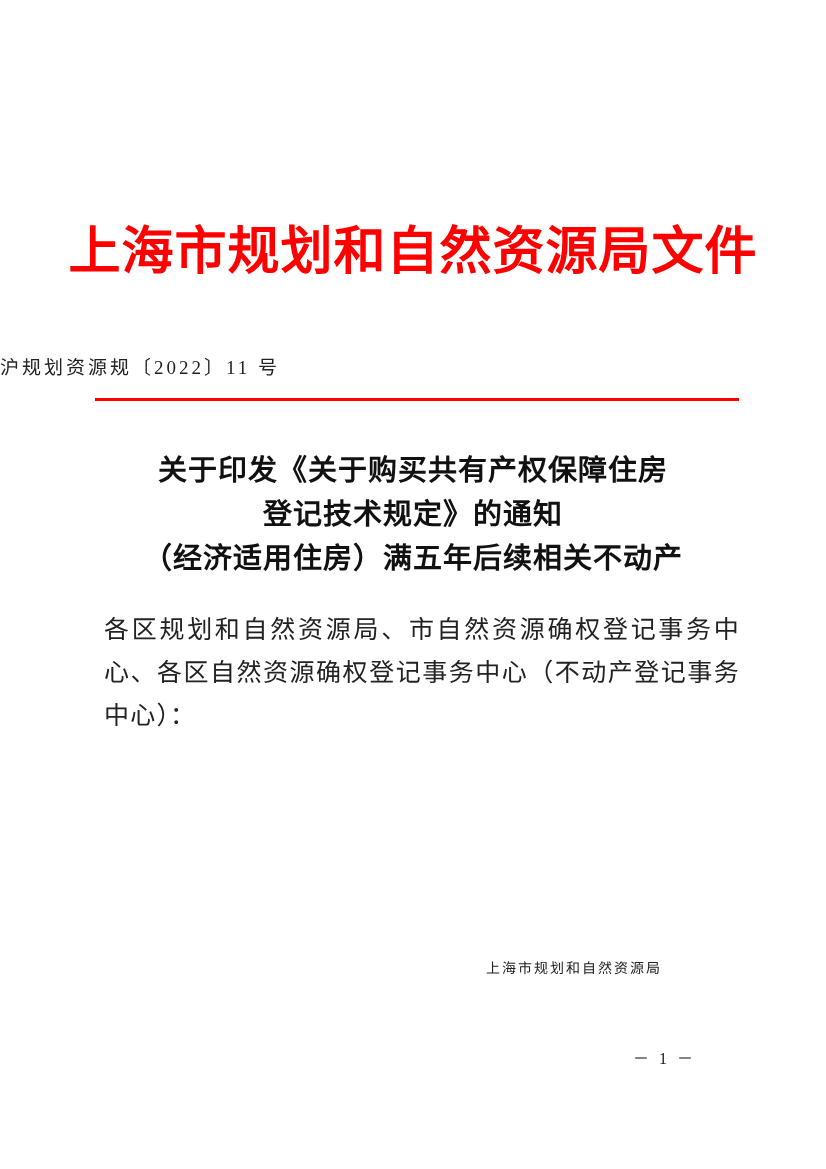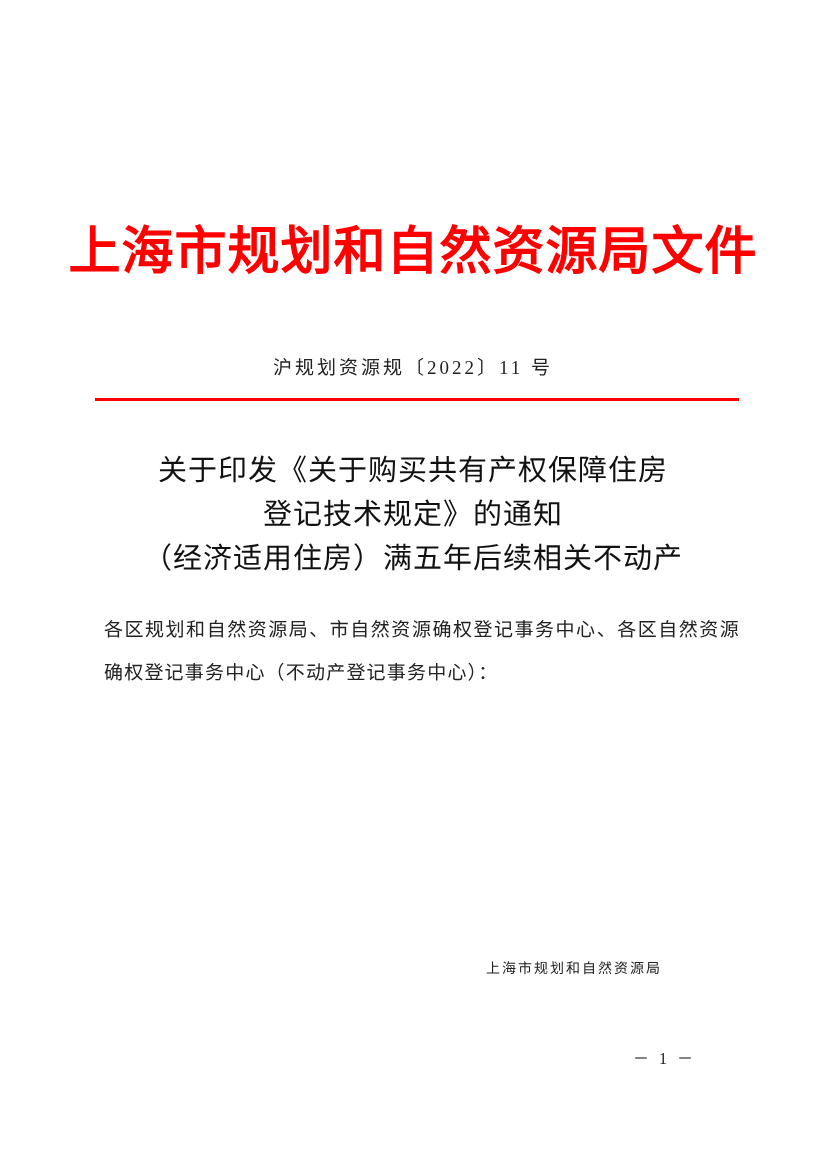--- a/index.html
+++ b/index.html
@@ -26,50 +26,50 @@
     font-weight: 700;
     letter-spacing: 1px;
     line-height: 1.4;
     white-space: nowrap;
   }
   .doc-number {
     position: absolute;
     top: 352px;
     left: 0;
     right: 0;
-    text-align: center;
+    text-align: left;
     font-size: 19px;
     letter-spacing: 3px;
     color: #222;
   }
   .red-line {
     position: absolute;
     top: 398px;
     left: 95px;
     width: 644px;
     height: 3px;
   }
   .notice-title {
     position: absolute;
     top: 448px;
     left: 0;
     right: 0;
     text-align: center;
     font-size: 29px;
-    font-weight: 400;
+    font-weight: 700;
     line-height: 44px;
     letter-spacing: 1px;
     color: #111;
   }
   .body-text {
     position: absolute;
     top: 608px;
     left: 104px;
     width: 636px;
-    font-size: 19px;
+    font-size: 25px;
     line-height: 43px;
     letter-spacing: 1.2px;
     text-align: justify;
     color: #222;
   }
   .body-text p.indent {
     text-indent: 2em;
   }
   .signature-block {
     position: absolute;

